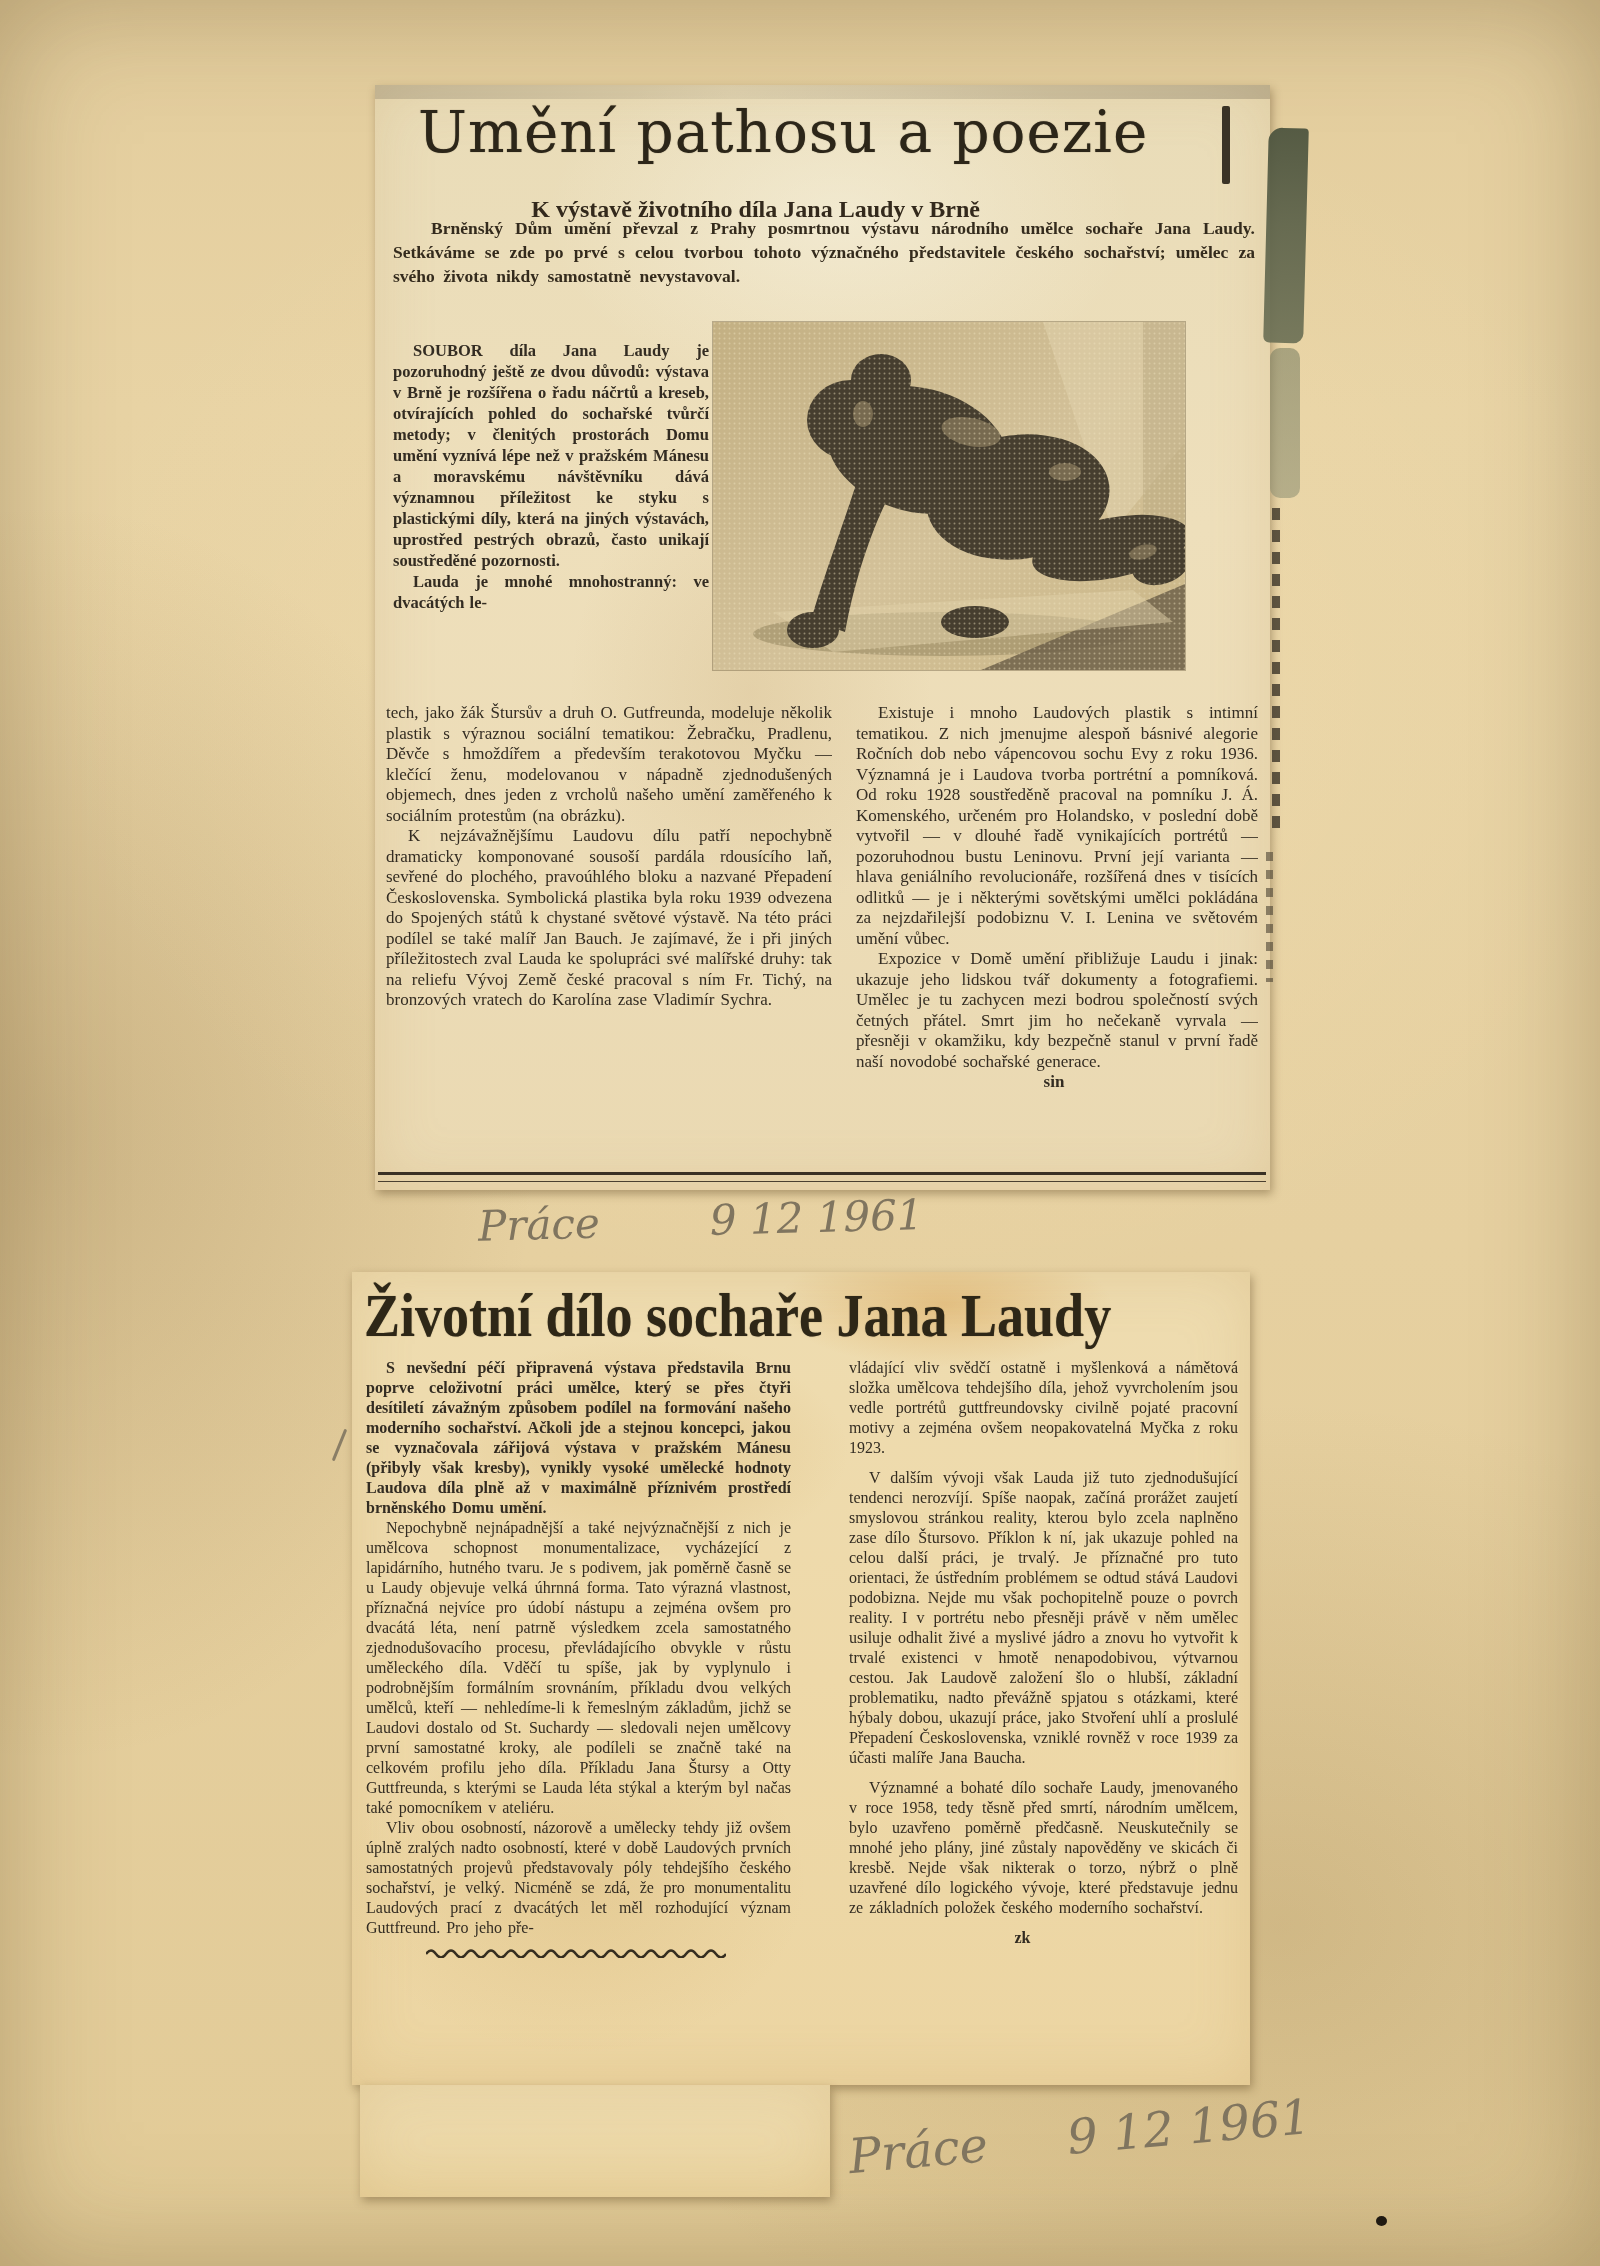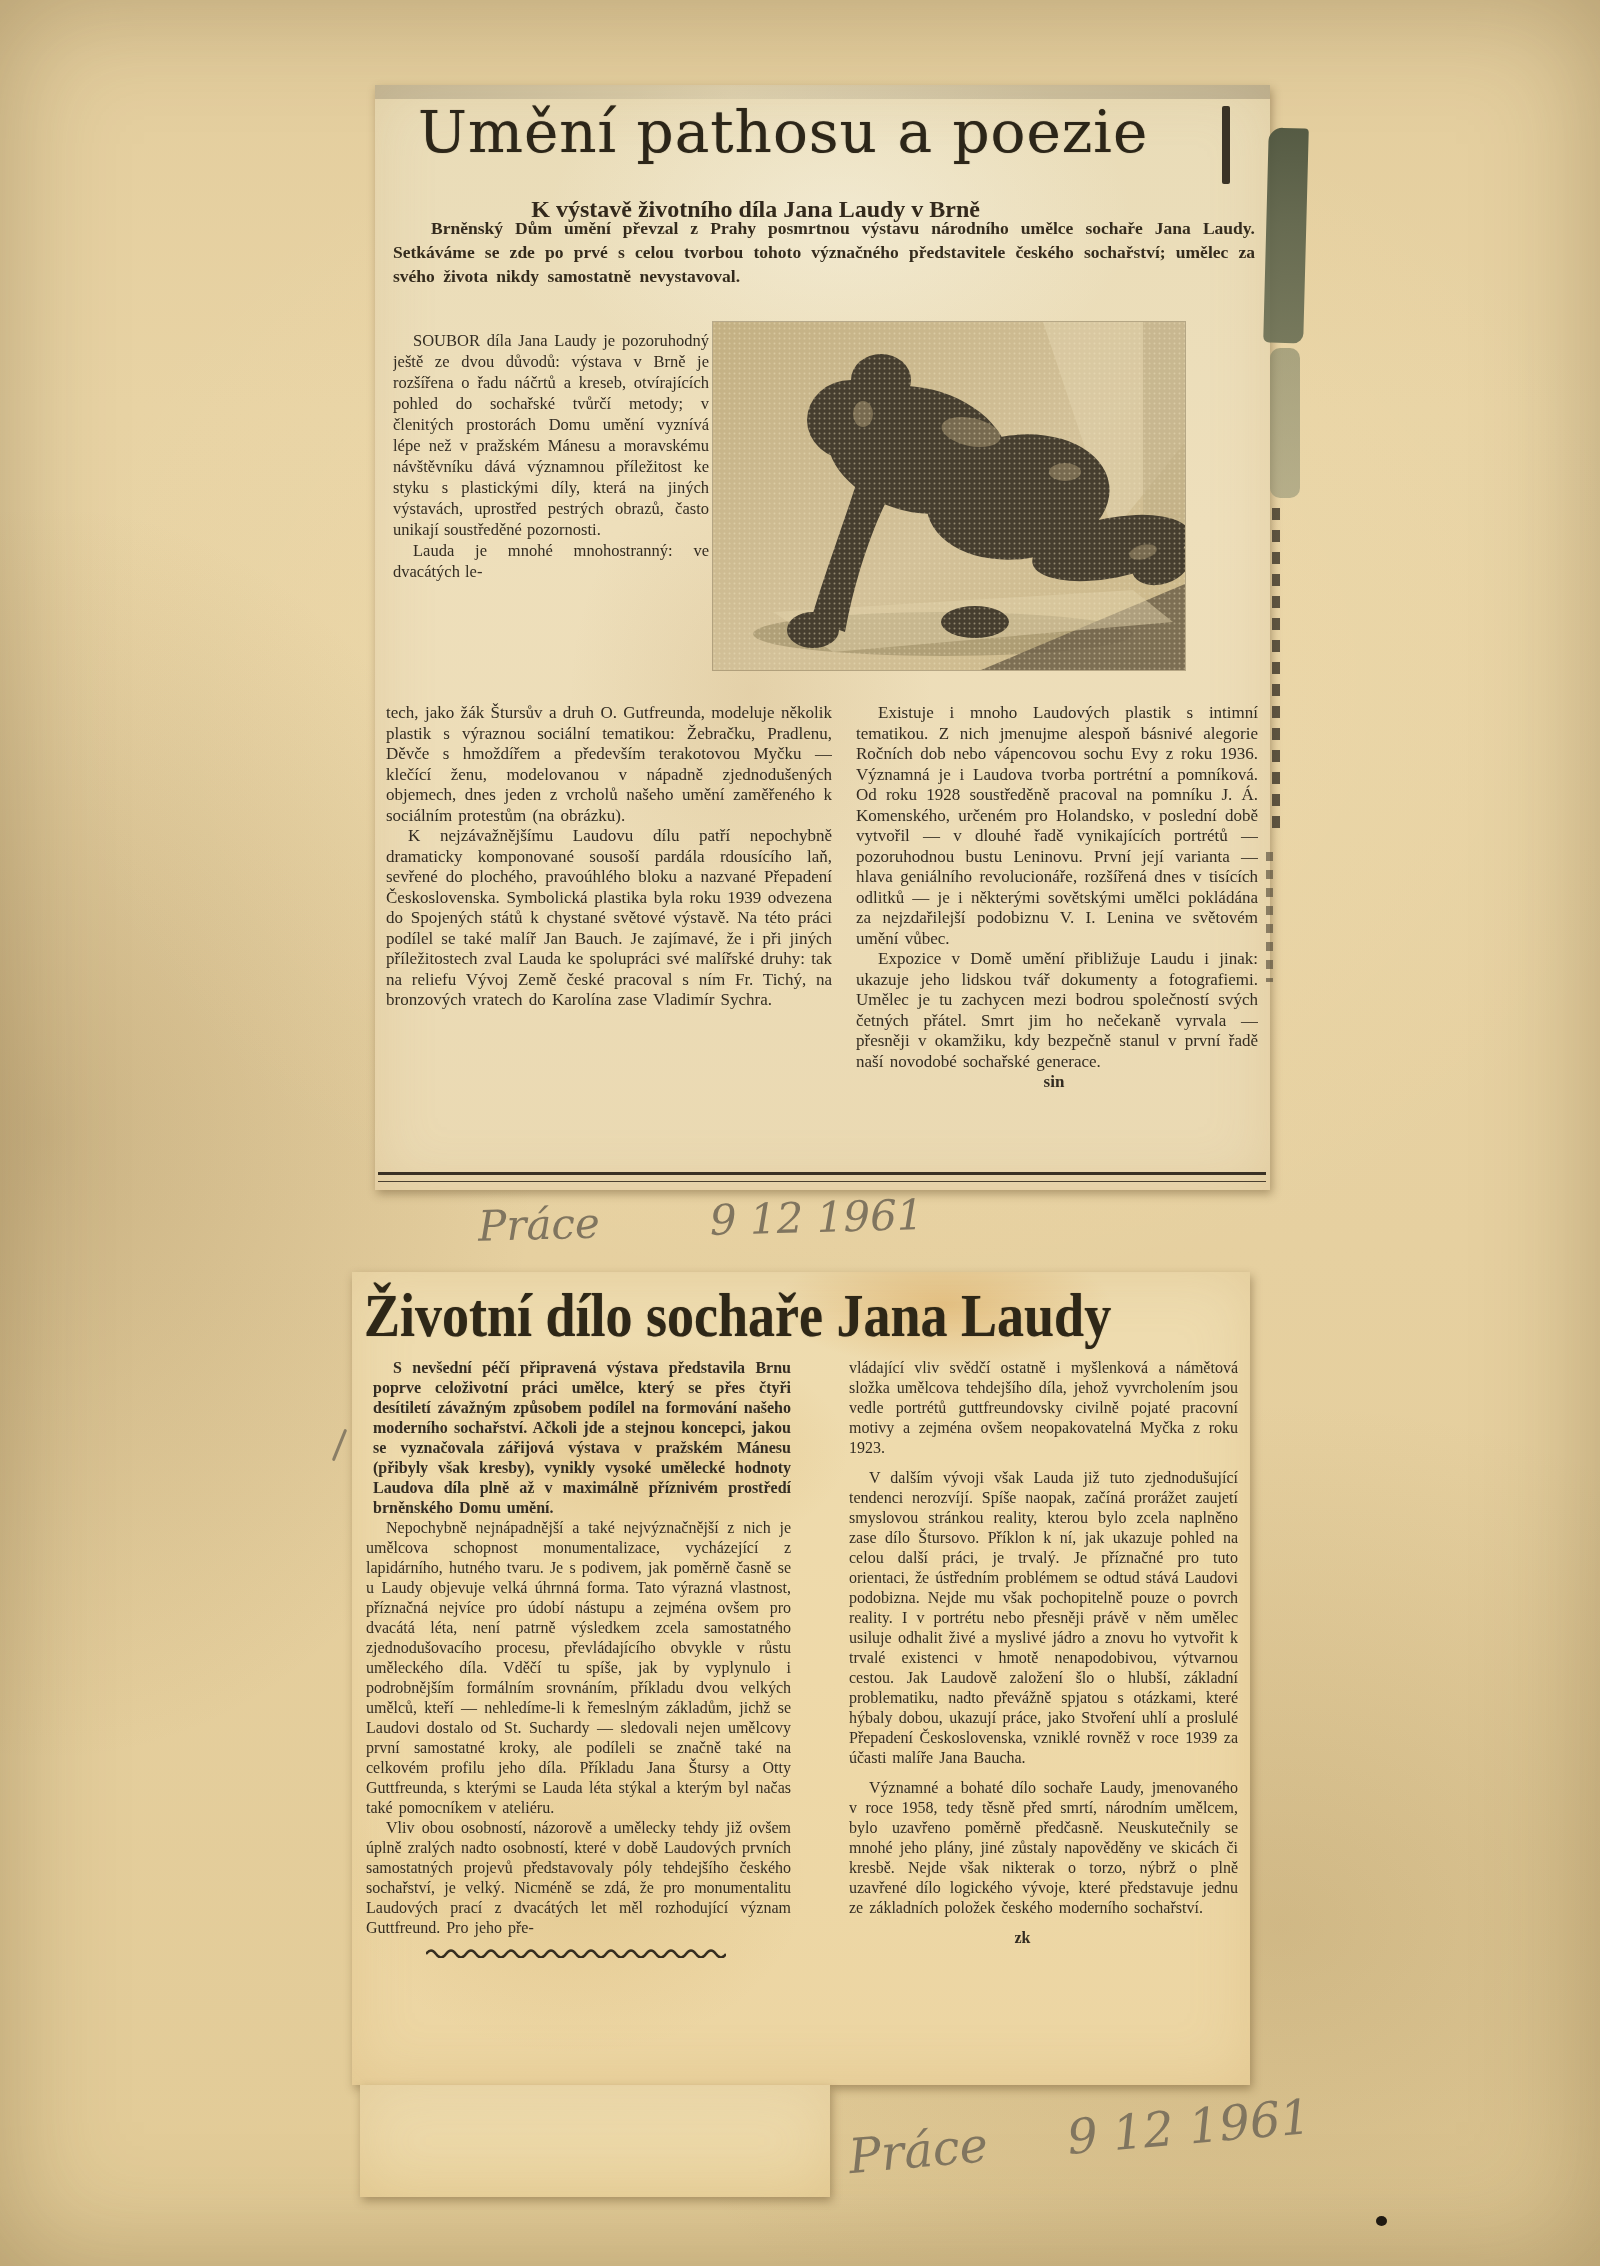--- a/index.html
+++ b/index.html
@@ -30,22 +30,22 @@
       background:linear-gradient(180deg,#eedcb0,#ead4a0);}
   
   .a1-title{position:absolute;left:418px;top:98px;width:830px;font-family:"DejaVu Serif",serif;
       font-weight:400;font-size:58px;letter-spacing:1px;color:#2c2619;white-space:nowrap;
       text-shadow:0 0 1px rgba(40,30,15,.6);}
   .a1-colrule{position:absolute;left:1222px;top:106px;width:8px;height:78px;background:#3a3326;border-radius:2px;}
   .a1-subtitle{position:absolute;left:420px;top:196px;width:560px;text-align:right;
       font-weight:700;font-size:24px;color:#33291c;}
   .a1-lead{position:absolute;left:393px;top:216px;width:862px;font-weight:700;font-size:17.5px;
       line-height:24px;text-align:justify;text-indent:38px;word-spacing:4px;color:#342b1d;}
-  .a1-introcol{position:absolute;left:393px;top:330px;width:316px;height:372px;overflow:hidden;
-      font-size:16.5px;line-height:21px;text-align:justify;word-spacing:1px;}
+  .a1-introcol{position:absolute;left:393px;top:340px;width:316px;height:372px;overflow:hidden;
+      font-size:16.5px;line-height:21px;text-align:justify;word-spacing:1px;font-weight:bold;}
   .a1-introcol p{margin:0;text-indent:20px;}
   .a1-photo{position:absolute;left:713px;top:322px;width:472px;height:348px;overflow:hidden;
       box-shadow:0 0 0 1px rgba(100,85,55,.4);}
   .a1-cols{position:absolute;left:386px;top:703px;width:872px;height:462px;display:flex;gap:24px;overflow:hidden;}
   .a1-cols .col{text-align:justify;font-size:17px;line-height:20.5px;overflow:hidden;word-spacing:2px;}
   .a1-cols .col1{width:446px;}
   .a1-cols .col2{flex:1;}
   .a1-cols p{margin:0;text-indent:22px;}
   .a1-cols p.noindent{text-indent:0;}
   .sig{text-align:center;font-weight:700;padding-right:6px;}
@@ -53,21 +53,21 @@
       border-top:3px solid #3a3124;border-bottom:1px solid #4a4030;}
   
   .a2-title{position:absolute;left:364px;top:1281px;width:880px;font-family:"Liberation Serif",serif;
       font-weight:700;font-size:54px;color:#2e2717;white-space:nowrap;letter-spacing:0px;
       transform:scaleY(1.12);transform-origin:top left;text-shadow:0 0 1px rgba(40,30,15,.45);}
   .a2-cols{position:absolute;left:366px;top:1358px;width:872px;display:flex;gap:22px;}
   .a2-cols .col{width:425px;text-align:justify;font-size:16px;line-height:20px;overflow:hidden;word-spacing:2px;}
   .a2-cols .col1{height:820px;}
   .a2-cols .col2{height:712px;}
   .a2-cols p{margin:0;text-indent:20px;}
-  .a2-cols p.bold{font-weight:700;margin-left:7px;}
+  .a2-cols p.bold{font-weight:700;}
   .a2-cols p.noindent{text-indent:0;}
   .a2-cols .col2 p{margin-bottom:10px;margin-left:36px;}
   .wavy{margin:10px 0 0 60px;display:block;}
   
   .hand{position:absolute;display:flex;color:#80755f;font-family:"DejaVu Serif",serif;
       font-style:italic;white-space:nowrap;}
   .hand1{left:478px;top:1196px;gap:110px;font-size:42px;transform:rotate(-1.5deg);}
   .hand2{left:848px;top:2108px;gap:80px;font-size:48px;transform:rotate(-5deg);}
   .pencil-slash{position:absolute;left:338px;top:1428px;width:3px;height:34px;background:#8a7e66;
       transform:rotate(22deg);border-radius:2px;}

